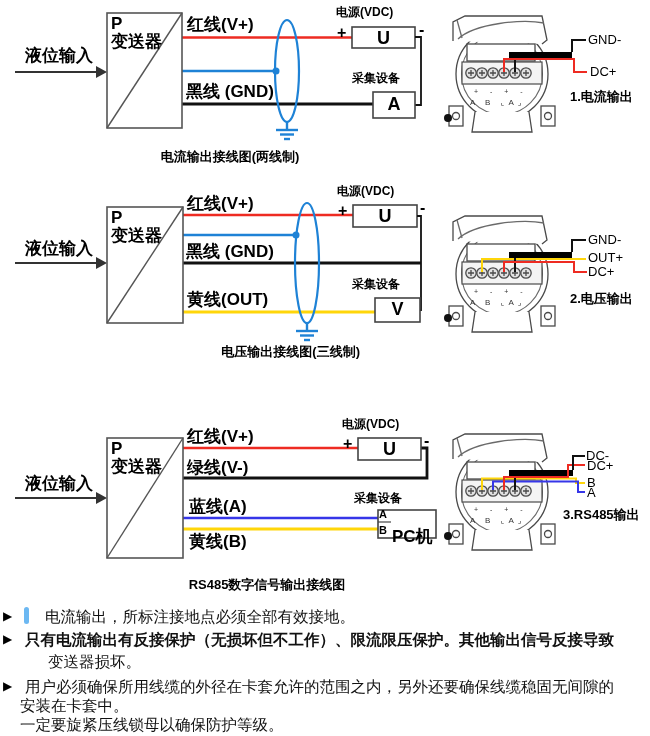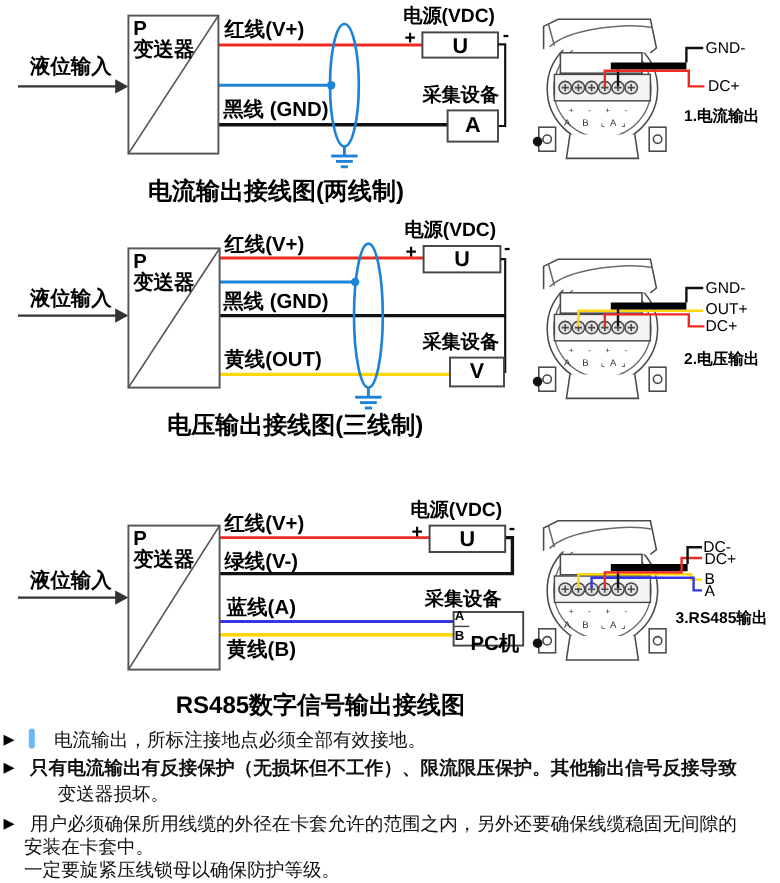--- a/index.html
+++ b/index.html
@@ -1,26 +1,26 @@
 <!DOCTYPE html>
 <html><head>
 <meta charset="utf-8">
 <style>
   html,body{margin:0;padding:0;background:#fff;}
   #stage{position:relative;width:650px;height:736px;background:#fff;overflow:hidden;
          font-family:"Liberation Sans","DejaVu Sans",sans-serif;color:#000;}
   #stage svg{position:absolute;left:0;top:0;}
   .lbl{position:absolute;white-space:nowrap;line-height:1.05;}
   .cn{font-weight:bold;font-size:17px;}
-  .cn16{font-weight:bold;font-size:16px;}
+  .cn16{font-weight:bold;font-size:12px;}
   .sym{font-weight:600;font-size:18px;text-align:center;}
   .pm{font-weight:bold;font-size:16px;}
   .term{font-size:13px;font-weight:500;}
   .headcap{font-size:13px;font-weight:600;}
-  .caption{font-weight:bold;font-size:20px;text-align:center;}
+  .caption{font-weight:bold;font-size:13px;text-align:center;}
   .note-row{position:absolute;white-space:nowrap;font-size:15.5px;color:#111;}
   .note-marker{position:absolute;font-size:12px;top:2px;left:0;color:#000;}
   .shield-bar{position:absolute;left:24px;top:0px;width:5px;height:17px;border-radius:3px;background:#6cb8f2;}
   .small-ab{position:absolute;font-size:11px;font-weight:600;line-height:1;}
 </style>
 </head>
 <body>
 
 <div id="stage">
 
@@ -162,21 +162,21 @@
   <div class="lbl cn" style="left:111px;top:227px;">变送器</div>
   <div class="lbl cn" style="left:187px;top:195px;">红线(V+)</div>
   <div class="lbl cn" style="left:186px;top:243px;">黑线 (GND)</div>
   <div class="lbl cn" style="left:187px;top:291px;">黄线(OUT)</div>
   <div class="lbl cn16" style="left:337px;top:185px;">电源(VDC)</div>
   <div class="lbl pm" style="left:338px;top:203px;">+</div>
   <div class="lbl pm" style="left:420px;top:200px;">-</div>
   <div class="lbl sym" style="left:353px;top:207px;width:64px;">U</div>
   <div class="lbl cn16" style="left:352px;top:278px;">采集设备</div>
   <div class="lbl sym" style="left:375px;top:300px;width:45px;">V</div>
-  <div class="lbl caption" style="left:116px;top:345px;width:260px;">电压输出接线图(三线制)</div>
+  <div class="lbl caption" style="left:100px;top:345px;width:260px;text-align:right;">电压输出接线图(三线制)</div>
   <div class="lbl term" style="left:588px;top:233px;">GND-</div>
   <div class="lbl term" style="left:588px;top:251px;">OUT+</div>
   <div class="lbl term" style="left:588px;top:265px;">DC+</div>
   <div class="lbl headcap" style="left:570px;top:292px;">2.电压输出</div>
 
   <div class="lbl cn" style="left:25px;top:475px;">液位输入</div>
   <div class="lbl cn" style="left:111px;top:440px;">P</div>
   <div class="lbl cn" style="left:111px;top:458px;">变送器</div>
   <div class="lbl cn" style="left:187px;top:428px;">红线(V+)</div>
   <div class="lbl cn" style="left:187px;top:459px;">绿线(V-)</div>

